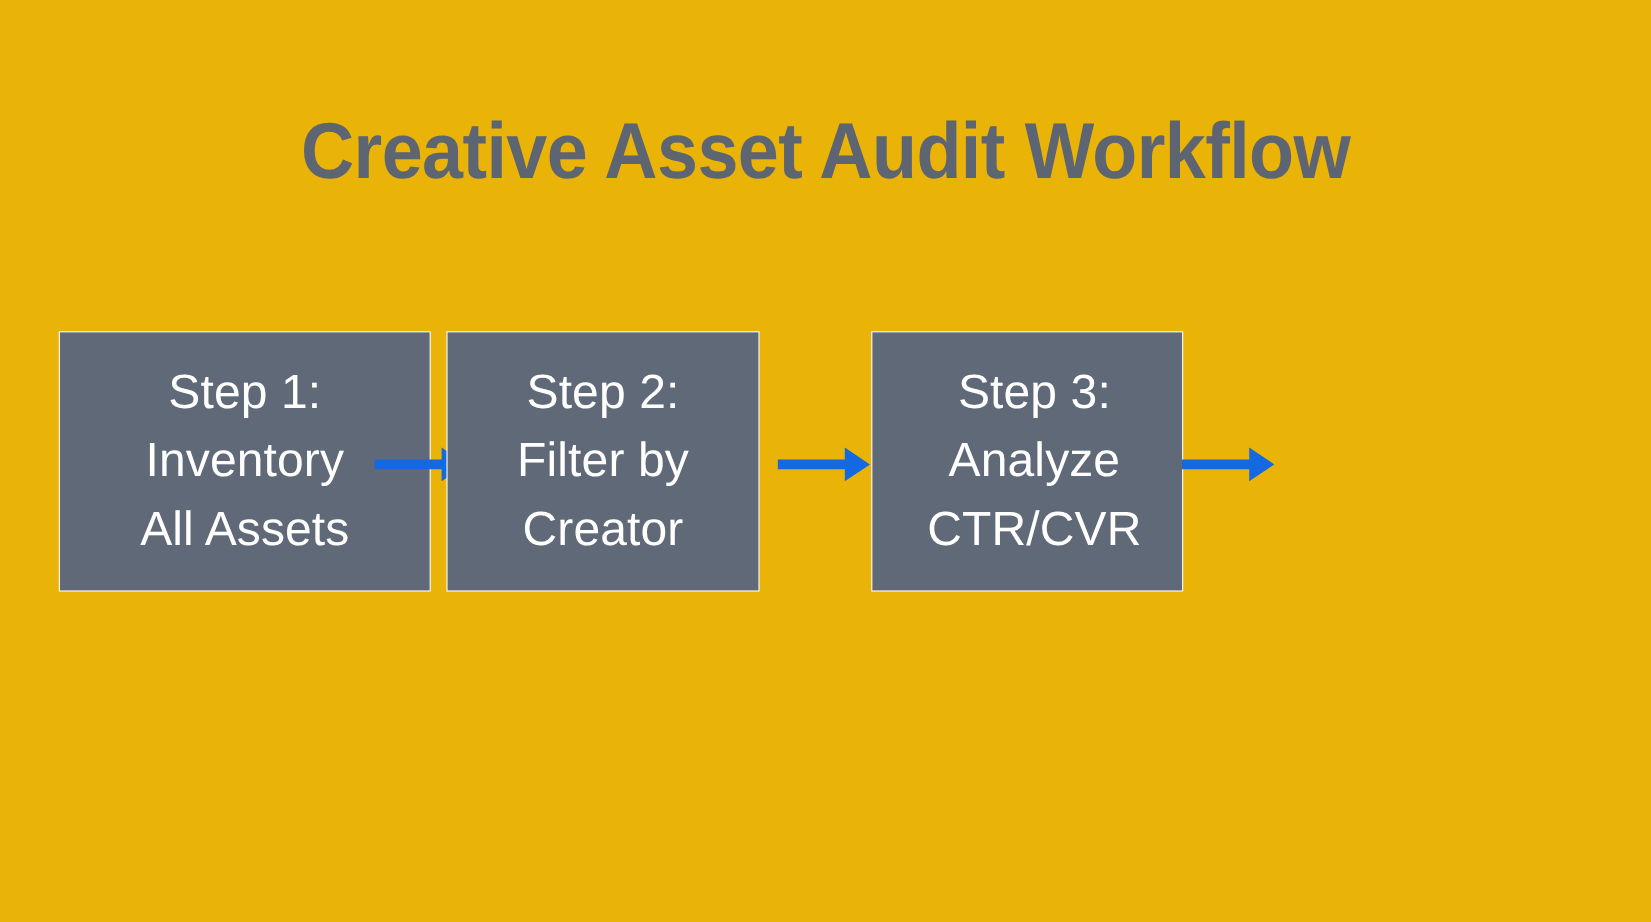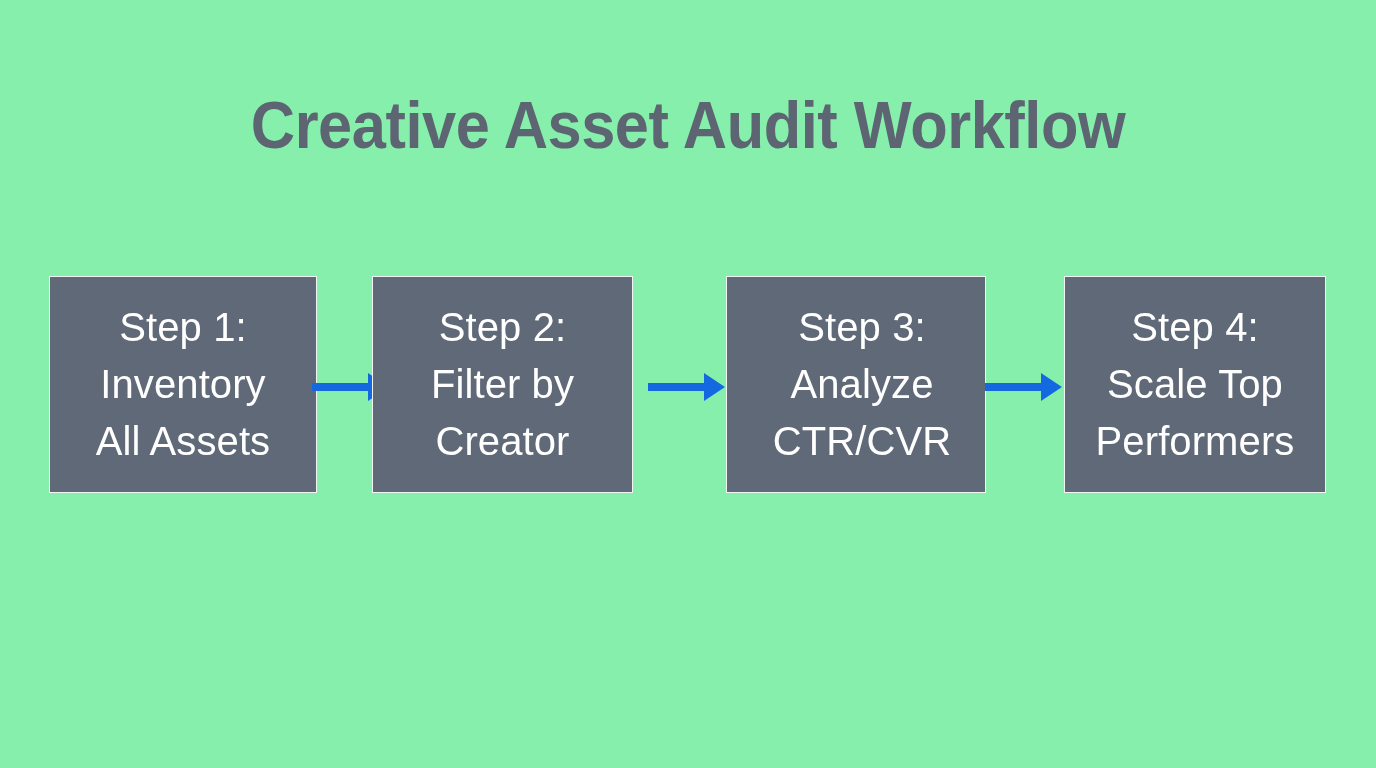--- a/index.html
+++ b/index.html
@@ -12,21 +12,21 @@
     height: 768px;
     background: #fdfdfe;
     font-family: "Liberation Sans", sans-serif;
     overflow: hidden;
   }
 
   #canvas {
     position: relative;
     width: 1376px;
     height: 768px;
-    background: #86efac;
+    background: #eab308;
     text-decoration: underline;
   }
 
   
   #diagram-title {
     position: absolute;
     left: 0;
     top: 82px;
     width: 1376px;
     text-align: center;
@@ -67,21 +67,21 @@
     font-family: "Liberation Sans", sans-serif;
     font-size: 40px;
     font-weight: normal;
     line-height: 57px;
     text-align: center;
     white-space: pre-line;
     letter-spacing: 0.1px;
   }
 
   
-  #step-box-1 { left: 0px;    width: 266px; }
+  #step-box-1 { left: 0px;    width: 308px; }
   #step-box-2 { left: 323px;  width: 259px; }
   #step-box-3 { left: 677px;  width: 258px; padding-left: 12px; }
   #step-box-4 { left: 1015px; width: 260px; }
 
   
   .flow-arrow {
     position: absolute;
     top: 95px;          
     width: 77px;
     height: 30px;
@@ -135,20 +135,15 @@
 Analyze
 CTR/CVR</span>
     </div>
 
     <div class="flow-arrow" id="flow-arrow-3">
       <svg viewBox="0 0 77 30" xmlns="http://www.w3.org/2000/svg" aria-hidden="true">
         <path d="M0,11 L56,11 L56,1 L77,15 L56,29 L56,19 L0,19 Z" fill="#1569e0"></path>
       </svg>
     </div>
 
-    <div class="step-box" id="step-box-4">
-      <span class="step-box-label">Step 4:
-Scale Top
-Performers</span>
-    </div>
 
   </div>
 </div>
 
 </body></html>

